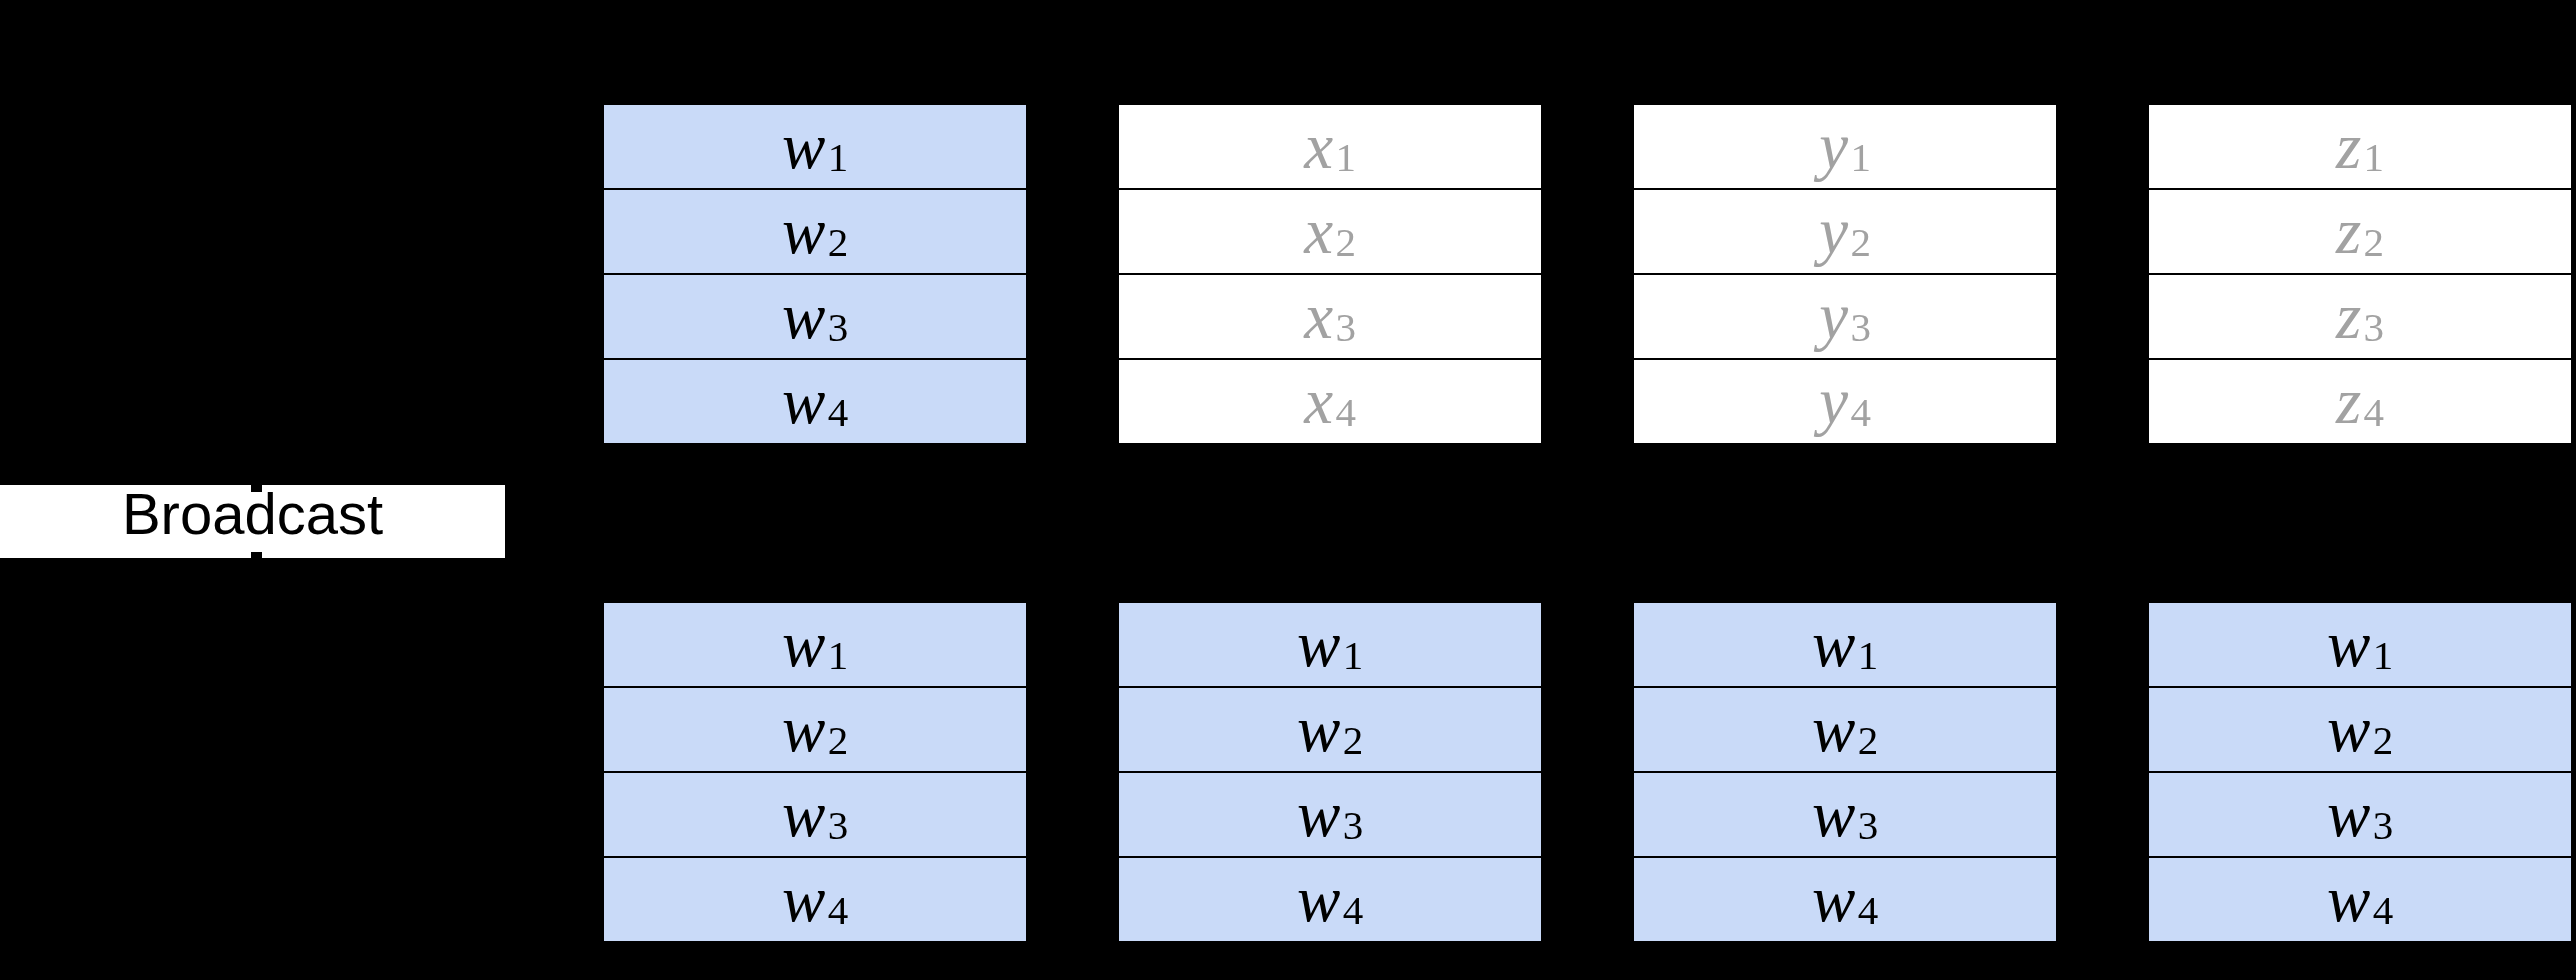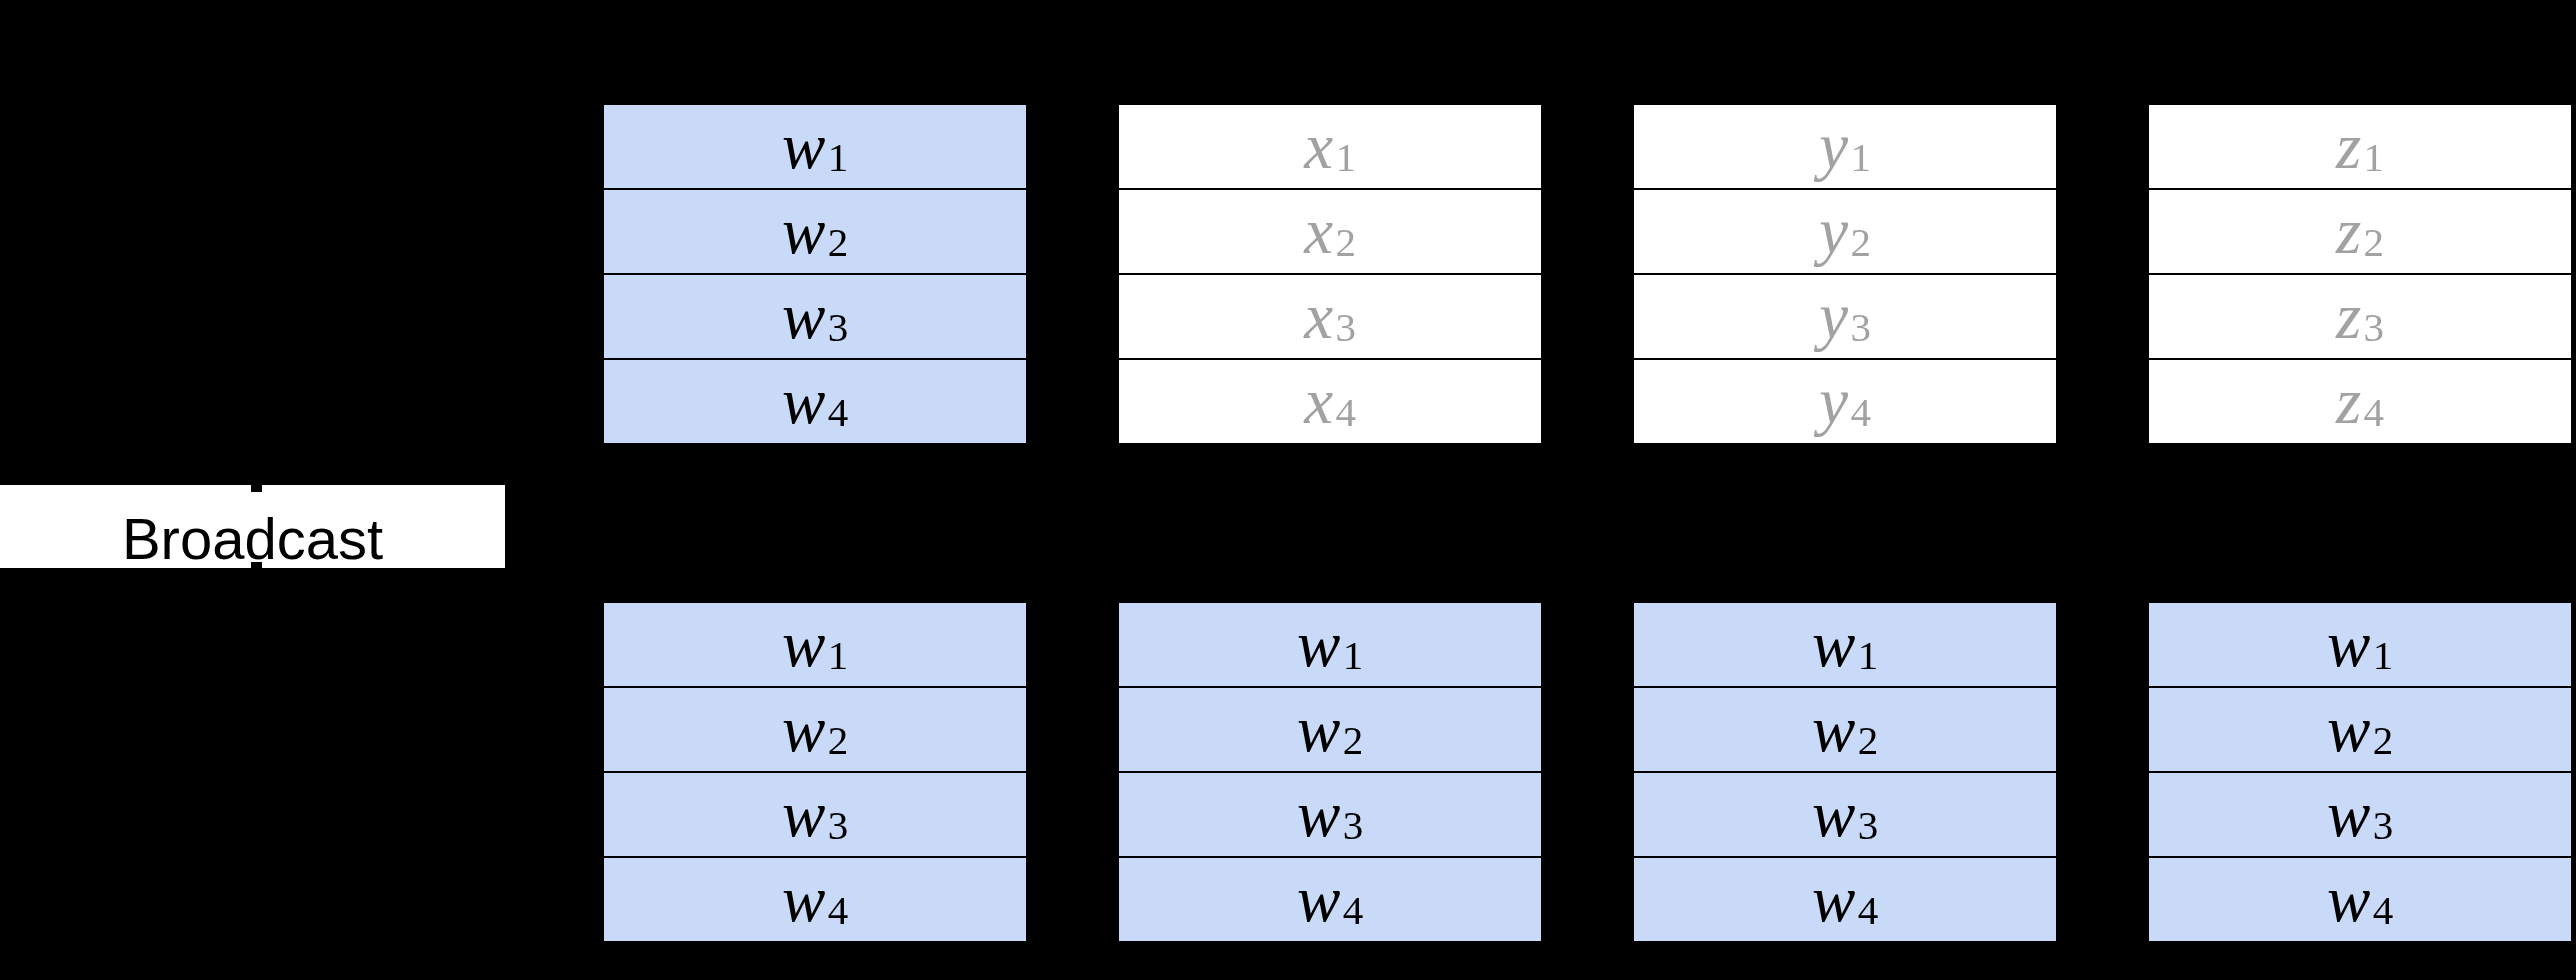--- a/index.html
+++ b/index.html
@@ -49,25 +49,25 @@
     top: 11.3px;
     margin-left: 2.4px;
   }
 
   
   .broadcast {
     position: absolute;
     left: 0px;
     top: 485px;
     width: 505px;
-    height: 83px;
+    height: 73px;
     background: var(--label-bg, #FFFFFF);
     color: var(--label-text, #000000);
     display: flex;
-    align-items: flex-end;
+    align-items: flex-start;
     justify-content: center;
     font-family: "Liberation Sans", "DejaVu Sans", sans-serif;
     font-size: 58px;
     font-weight: 400;
     line-height: 1;
   }
   .nub {
     position: absolute;
     left: 251px;
     width: 10.5px;

